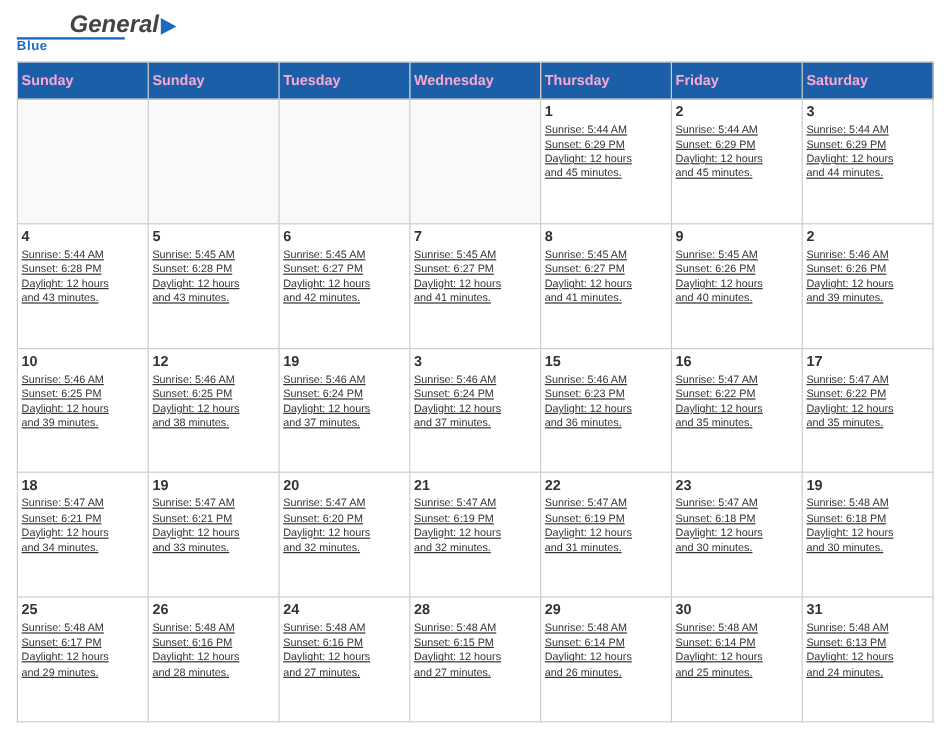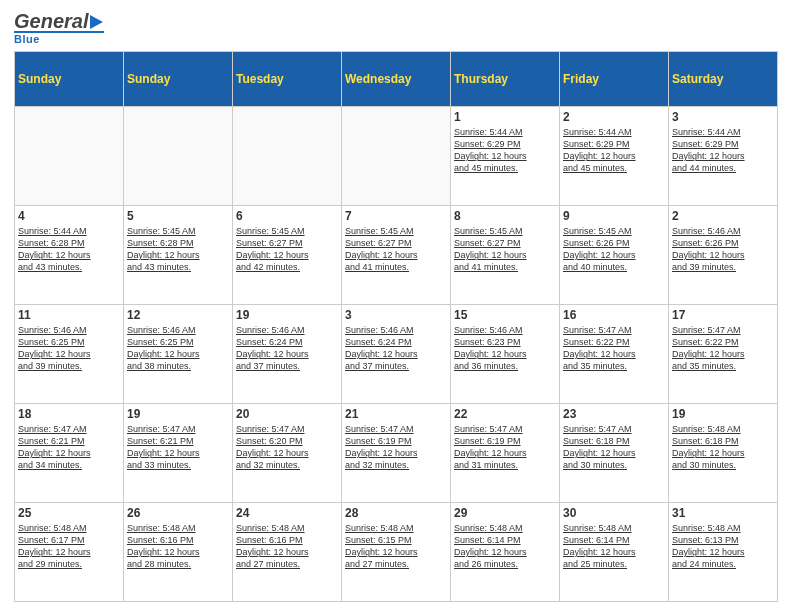--- a/index.html
+++ b/index.html
@@ -35,24 +35,24 @@
       font-size: 14px;
       color: #333;
     }
     .calendar {
       width: 100%;
       border-collapse: collapse;
       flex: 1;
     }
     .calendar th {
       background: #1a5fa8;
-      color: #fde047;
+      color: #f9a8d4;
       font-size: 12px;
       font-weight: bold;
-      padding: 20px 3px;
+      padding: 8px 3px;
       border: 1px solid #ccc;
       text-align: left;
     }
     .calendar td {
       border: 1px solid #ccc;
       vertical-align: top;
       padding: 3px 3px;
       font-size: 9.5px;
       color: #333;
       width: calc(100% / 7);
@@ -75,20 +75,21 @@
       text-decoration: underline;
     }
     .logo-wrapper {
       display: flex;
       flex-direction: column;
       align-items: flex-start;
     }
     .logo-row {
       display: flex;
       align-items: center;
+      margin-left: 44px;
     }
     .logo-g {
       font-size: 20px;
       font-weight: bold;
       color: #444;
       font-style: italic;
     }
     .wing {
       display: inline-block;
       width: 0; height: 0;
@@ -215,21 +216,21 @@
           <td>
             <span class="day-num">2</span>
             <div class="day-info" style="white-space: pre-line;">Sunrise: 5:46 AM
 Sunset: 6:26 PM
 Daylight: 12 hours
 and 39 minutes.</div>
           </td>
         </tr>
         <tr>
           <td>
-            <span class="day-num">11</span>
+            <span class="day-num">10</span>
             <div class="day-info" style="white-space: pre-line;">Sunrise: 5:46 AM
 Sunset: 6:25 PM
 Daylight: 12 hours
 and 39 minutes.</div>
           </td>
           <td>
             <span class="day-num">12</span>
             <div class="day-info" style="white-space: pre-line;">Sunrise: 5:46 AM
 Sunset: 6:25 PM
 Daylight: 12 hours

